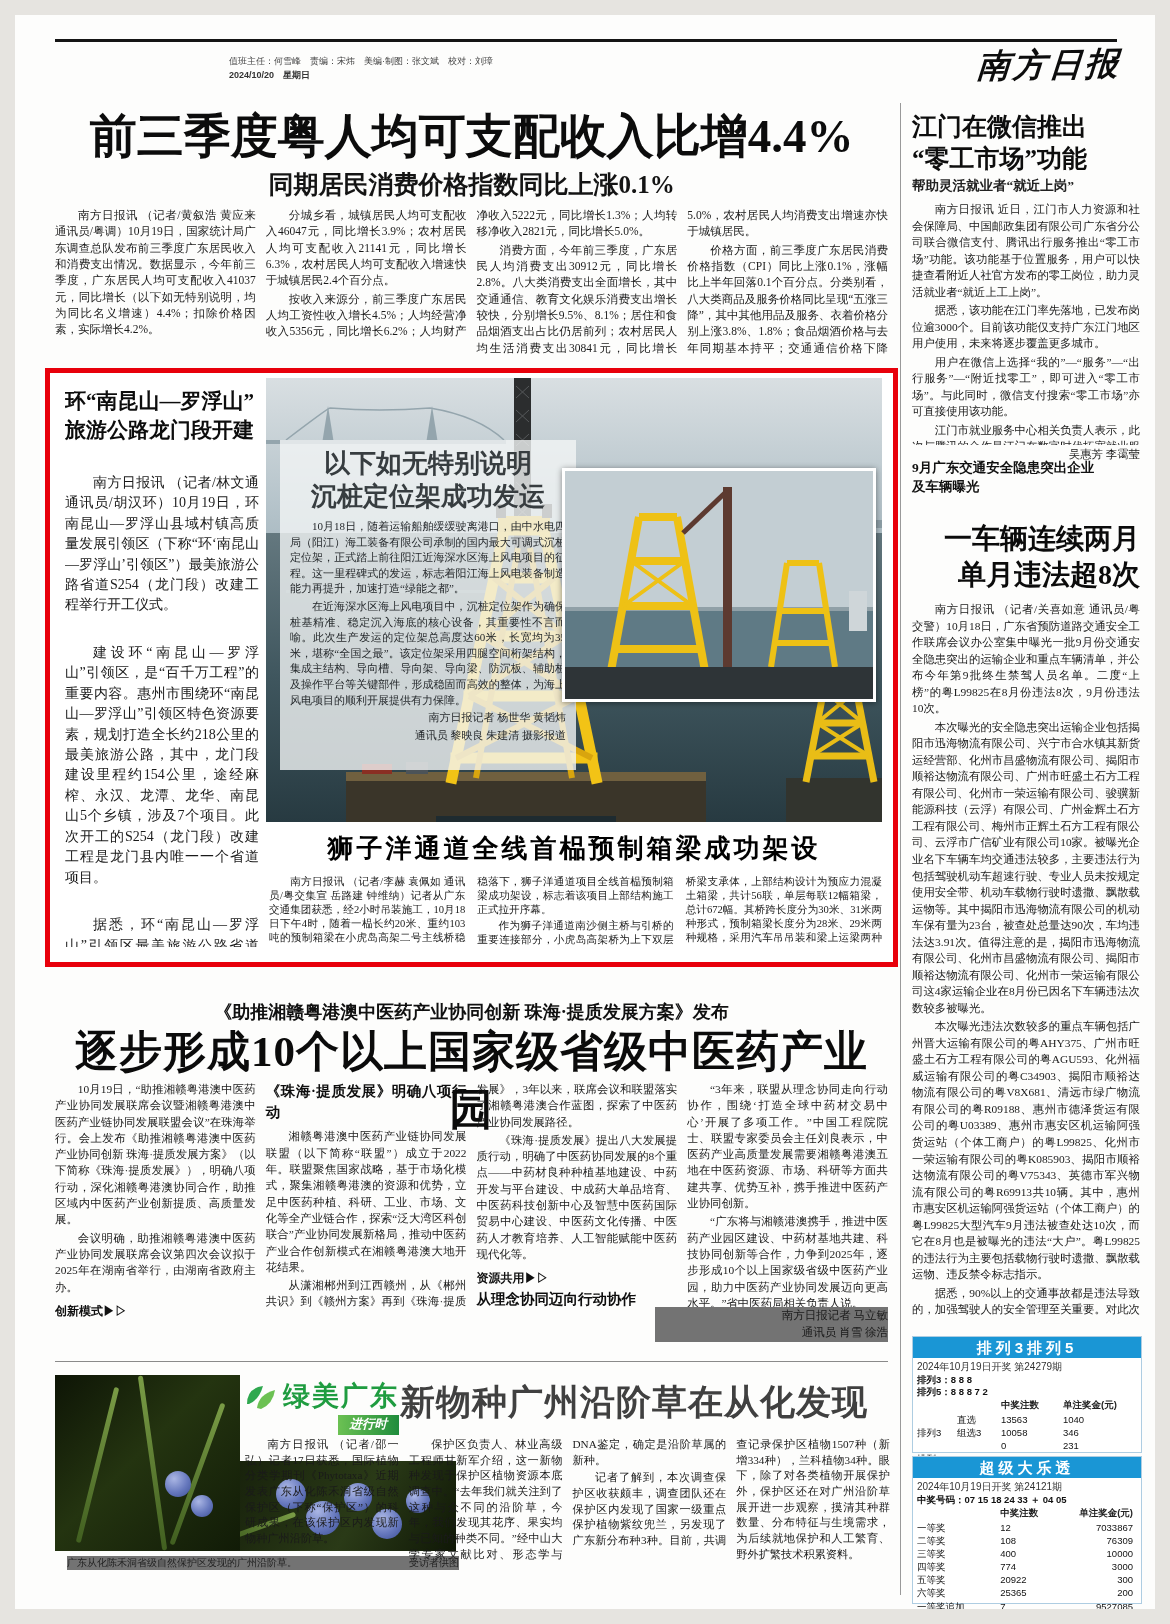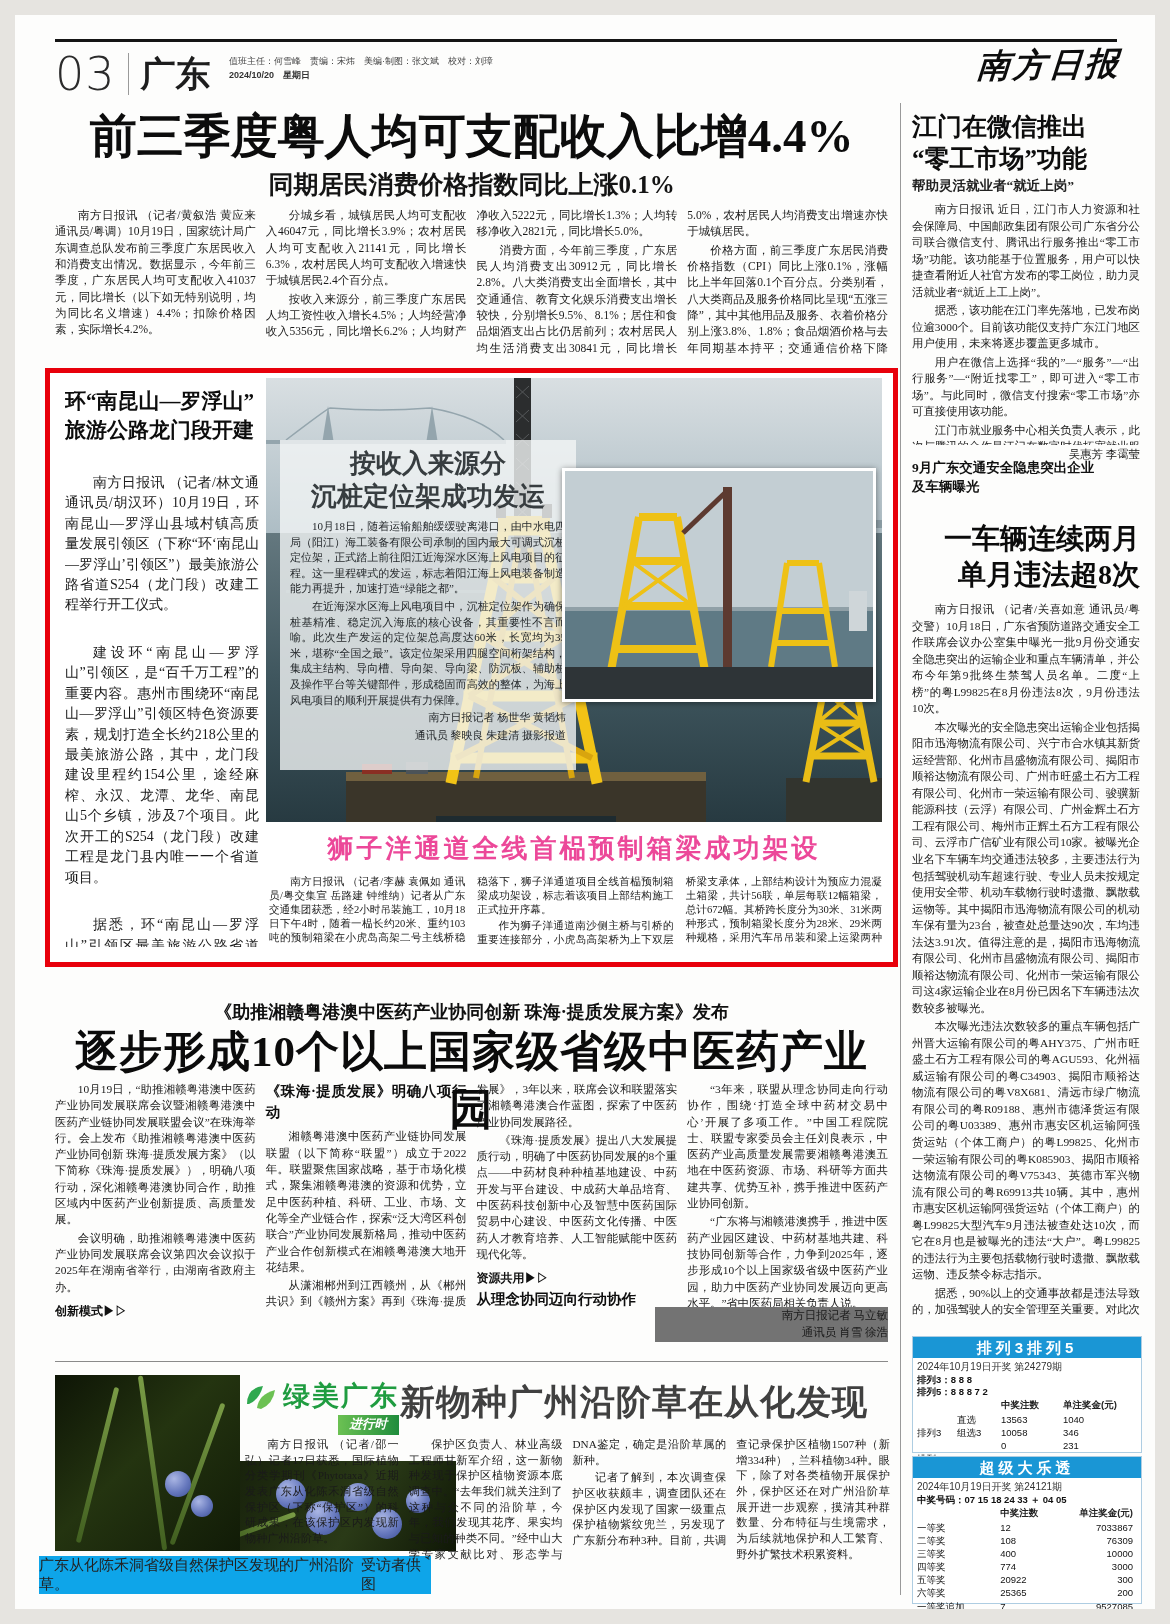--- a/index.html
+++ b/index.html
@@ -26,36 +26,36 @@
   .red-box{left:30px;top:353px;width:843px;height:589px;border:5px solid #e8000b;background:#fff;}
   .road{left:15px;top:14px;width:194px;height:560px;overflow:hidden;}
   .road h3{margin:0 0 10px 0;font-size:21px;line-height:1.4;font-weight:800;color:#0d0d0d;}
   .road p{font-size:14px;line-height:1.46;margin-top:27px;}
   .photo-wrap{left:216px;top:5px;width:616px;height:444px;background:#9fb0b8;overflow:hidden;}
   .overlay{position:absolute;left:14px;top:62px;width:276px;height:314px;background:rgba(243,245,245,0.80);padding:8px 10px;overflow:hidden;}
   .overlay .t{font-size:26px;font-weight:800;text-align:center;color:#373d40;line-height:1.25;margin-bottom:6px;}
   .overlay p{font-size:11px;line-height:1.42;color:#24282b;}
   .overlay .by{font-size:11px;color:#24282b;text-align:right;margin:2px 0 0;}
   .inset{position:absolute;left:296px;top:90px;width:308px;height:228px;border:3px solid #fff;box-shadow:0 1px 6px rgba(0,0,0,0.45);}
-  .photo-cap{left:216px;top:452px;width:616px;height:46px;display:flex;align-items:center;justify-content:center;font-size:26px;font-weight:800;letter-spacing:3px;color:#ec4899;}
+  .photo-cap{left:216px;top:452px;width:616px;height:46px;display:flex;align-items:center;justify-content:center;font-size:26px;font-weight:800;letter-spacing:3px;color:#000000;}
   .bridge-cols{left:219px;top:502px;width:613px;height:80px;column-count:3;column-gap:12px;font-size:10.6px;line-height:1.33;overflow:hidden;}
   
   .med-kicker{left:40px;top:985px;width:833px;text-align:center;font-size:18px;font-weight:700;color:#101010;}
   .med-h1{left:40px;top:1008px;width:833px;text-align:center;font-size:43px;font-weight:800;letter-spacing:1px;color:#0b0b0b;}
   .med-body{left:40px;top:1066px;width:833px;height:266px;column-count:4;column-gap:10px;font-size:11.4px;line-height:1.43;overflow:hidden;}
   .mh4a{margin:8px 0 2px 0;font-family:"Liberation Sans",sans-serif;font-size:12px;font-weight:700;color:#111;text-indent:0;}
   .mh4b{margin:0 0 6px 0;font-size:14.5px;font-weight:800;color:#0e0e0e;text-indent:0;}
   .med-by{left:640px;top:1292px;width:233px;text-align:right;font-size:11.5px;line-height:1.5;background:#737373;}
   .rule-h{left:40px;top:1346px;width:833px;height:1px;background:#8a8a8a;}
   
   .bphoto{left:40px;top:1360px;width:185px;height:176px;background:linear-gradient(135deg,#0e1506,#243410 45%,#111b07);overflow:hidden;}
   .berries{left:225px;top:1446px;width:216px;height:90px;background:linear-gradient(120deg,#18220c,#2a3a17 55%,#0f1706);overflow:hidden;}
   .stem{position:absolute;width:5px;background:linear-gradient(#7a9c46,#415f20);border-radius:3px;}
   .berry{position:absolute;border-radius:50%;background:radial-gradient(circle at 35% 30%,#aab6e4,#6678bd 55%,#3c4f96);}
-  .bcap{left:24px;top:1541px;width:392px;display:flex;justify-content:space-between;font-size:15px;color:#222;background:#0ea5e9;}
+  .bcap{left:52px;top:1541px;width:392px;display:flex;justify-content:space-between;font-size:10px;color:#222;background:#737373;}
   .glogo{left:228px;top:1363px;display:flex;align-items:flex-start;}
   .gl-txt{display:flex;flex-direction:column;margin-left:4px;}
   .gl1{font-size:27px;font-weight:800;color:#1f9c40;letter-spacing:2px;}
   .gl2{align-self:flex-end;font-size:12.5px;font-style:italic;font-weight:700;color:#fff;background:linear-gradient(90deg,#6cc153,#1f8c3c);padding:1px 12px 2px;margin-top:1px;}
   .green-h1{left:385px;top:1364px;width:490px;font-size:35px;font-weight:800;color:#404040;letter-spacing:1px;}
   .green-body{left:230px;top:1422px;width:645px;height:156px;column-count:4;column-gap:10px;font-size:11.2px;line-height:1.4;overflow:hidden;}
   
   .sb-rule{left:885px;top:88px;width:1px;height:1492px;background:#999;}
   .sb{left:897px;width:228px;}
   .sb1-h{top:96px;font-size:25px;font-weight:800;line-height:1.26;color:#0d0d0d;}
@@ -78,25 +78,20 @@
   .lt-row{display:flex;font-size:9.5px;color:#111;padding:0 4px;line-height:1.38;}
   .c-g{width:40px;}.c-s{width:44px;}.c-c{width:62px;}.c-p{width:74px;}
   .c-n{width:84px;}.c-c2{width:58px;}.c-p2{width:76px;text-align:right;padding-right:4px;}
 </style>
 </head>
 <body>
 
 <div id="paper">
 
   <div class="abs top-rule"></div>
-  <div class="abs pgno">
-    <span class="num">03</span>
-    <span class="bar"></span>
-    <span class="sec">广东</span>
-  </div>
   <div class="abs credits sans">
     <div>值班主任：何雪峰　责编：宋炜　美编·制图：张文斌　校对：刘璋</div>
     <div class="d2">2024/10/20　星期日</div>
   </div>
   <div class="abs masthead">南方日报</div>
 
   <div class="abs lead-h1">前三季度粤人均可支配收入比增4.4%</div>
   <div class="abs lead-h2">同期居民消费价格指数同比上涨0.1%</div>
   <div class="abs lead-body jt">
     <p class="bp">南方日报讯 （记者/黄叙浩 黄应来 通讯员/粤调）10月19日，国家统计局广东调查总队发布前三季度广东居民收入和消费支出情况。数据显示，今年前三季度，广东居民人均可支配收入41037元，同比增长（以下如无特别说明，均为同比名义增速）4.4%；扣除价格因素，实际增长4.2%。</p>
@@ -181,21 +176,21 @@
           <path d="M210,400 L252,170 M306,400 L264,170"></path>
         </g>
         <rect x="232" y="138" width="52" height="16" fill="#e8b914"></rect>
         <rect x="230" y="126" width="10" height="14" fill="#333333"></rect>
         <rect x="276" y="126" width="10" height="14" fill="#333333"></rect>
         <rect x="170" y="438" width="180" height="6" fill="#1e2b30"></rect>
       </svg>
 
       <div class="overlay jt">
         <div class="t">
-          <span style="display:block">按收入来源分</span>
+          <span style="display:block">以下如无特别说明</span>
           <span style="display:block">沉桩定位架成功发运</span>
         </div>
         <p class="bp">10月18日，随着运输船舶缓缓驶离港口，由中水电四局（阳江）海工装备有限公司承制的国内最大可调式沉桩定位架，正式踏上前往阳江近海深水区海上风电项目的征程。这一里程碑式的发运，标志着阳江海上风电装备制造能力再提升，加速打造“绿能之都”。</p>
         <p class="bp">在近海深水区海上风电项目中，沉桩定位架作为确保桩基精准、稳定沉入海底的核心设备，其重要性不言而喻。此次生产发运的定位架总高度达60米，长宽均为35米，堪称“全国之最”。该定位架采用四腿空间桁架结构，集成主结构、导向槽、导向架、导向梁、防沉板、辅助桩及操作平台等关键部件，形成稳固而高效的整体，为海上风电项目的顺利开展提供有力保障。</p>
         <p class="by">南方日报记者 杨世华 黄韬炜</p>
         <p class="by">通讯员 黎映良 朱建清 摄影报道</p>
       </div>
 
       <div class="inset">
         <svg width="308" height="228" viewBox="0 0 308 228" preserveAspectRatio="none">

